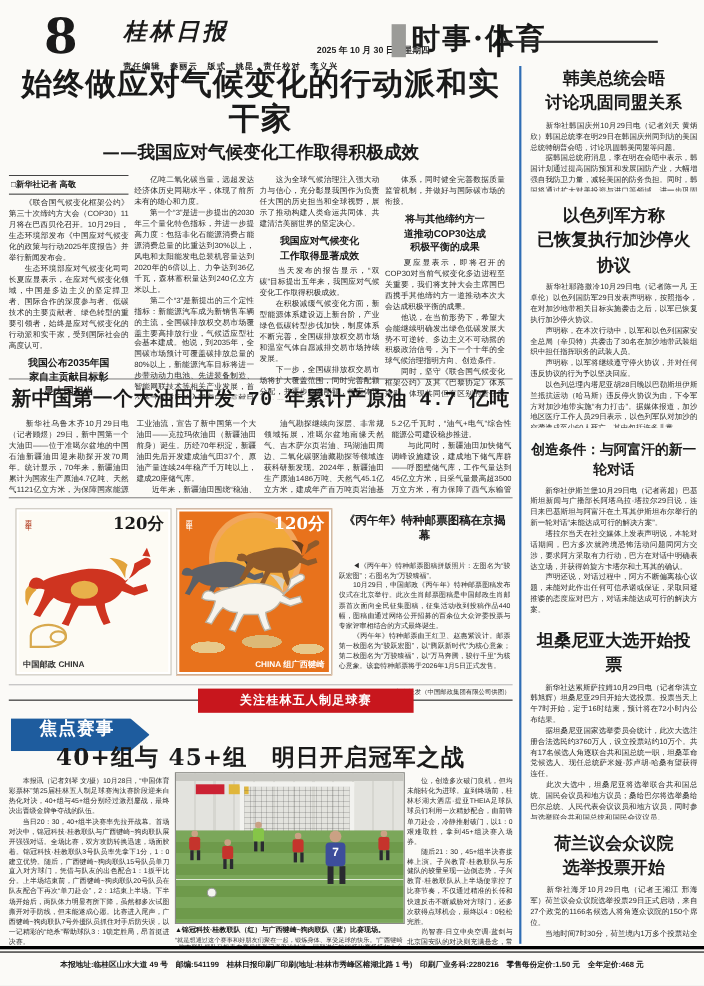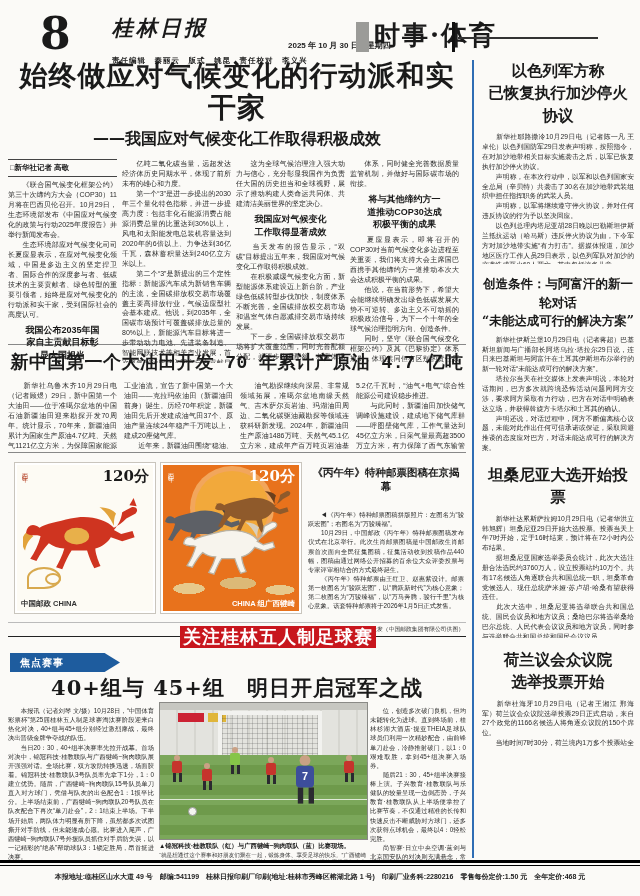--- a/index.html
+++ b/index.html
@@ -61,22 +61,22 @@
   .swirl:after{content:"";position:absolute;left:16px;top:4px;width:12px;height:8px;border:2px solid #d8a94e;border-radius:50%;}
   .stamp-article{left:300px;top:10px;width:156px;height:150px;}
   .stamp-art-title{font-size:10.5px;font-weight:900;text-align:center;font-family:"DejaVu Serif",serif;margin-bottom:16px;}
   .stamp-art-body{height:112px;overflow:hidden;}
   .stamp-credit{font-size:5.8px;text-align:right;margin-top:3px;color:#333;}
   .hsvg{position:absolute;}
 
   
   .soccer{left:8px;top:626px;width:458px;height:234px;}
   .banner-line{position:absolute;left:0;top:10px;width:100%;border-top:1px solid #222;}
-  .red-banner{position:absolute;left:172px;top:0;width:196px;height:22px;background:#c8161d;color:#fff;font-size:18px;font-weight:900;text-align:center;line-height:22px;letter-spacing:1px;}
-  .blue-tag{position:absolute;left:2px;top:27px;width:100px;height:19px;background:#1e5c9e;color:#fff;font-size:10px;font-weight:900;text-align:left;line-height:19px;padding-left:10px;clip-path:polygon(0 0,86% 0,100% 50%,86% 100%,0 100%);letter-spacing:1px;}
+  .red-banner{position:absolute;left:172px;top:0;width:196px;height:22px;background:#c8161d;color:#fff;font-size:11px;font-weight:900;text-align:center;line-height:22px;letter-spacing:1px;}
+  .blue-tag{position:absolute;left:2px;top:27px;width:100px;height:30px;background:#1e5c9e;color:#fff;font-size:16px;font-weight:900;text-align:left;line-height:19px;padding-left:26px;clip-path:polygon(0 0,86% 0,100% 50%,86% 100%,0 100%);letter-spacing:1px;}
   .soccer-headline{position:absolute;left:0;top:48px;width:100%;text-align:center;font-size:21px;font-weight:900;font-family:"DejaVu Serif",serif;letter-spacing:1px;}
   .soc-left{left:0;top:80px;width:146px;height:154px;overflow:hidden;}
   .soc-right{left:362px;top:80px;width:96px;height:154px;overflow:hidden;}
   .photo{left:151px;top:76px;width:207px;height:136px;border:1px solid #8a8a86;background:#dfdfda;overflow:hidden;}
   .wall{position:absolute;left:0;top:0;width:100%;height:52px;background:repeating-linear-gradient(90deg,#e3e3de 0 16px,#d6d6d0 16px 18px);}
   .wall-top{position:absolute;left:0;top:0;width:100%;height:7px;background:#c7c7c1;}
   .adred{position:absolute;left:18px;top:10px;width:26px;height:9px;background:#c23;}
   .adyel{position:absolute;left:48px;top:10px;width:18px;height:9px;background:#e0b63a;}
   .goal{position:absolute;left:58px;top:8px;width:96px;height:44px;border:4px solid #f2f2ef;border-bottom:none;background:
      repeating-linear-gradient(0deg,rgba(70,70,70,.22) 0 1px,transparent 1px 5px),
@@ -298,33 +298,39 @@
     <div class="abs under-cap j">“就是想通过这个赛事和好朋友们聚在一起，锻炼身体、享受足球的快乐。”广西犍崎~狗肉联队领队马帆青在赛后接受记者采访时说。同期进行的55场比赛场场扣人心弦，双方球员拼抢积极，中前场频繁轮换。</div>
 
     <div class="abs soc-right tiny j pre">　　位，创造多次破门良机，但均未能转化为进球。直到终场前，桂林杉湖大酒店·提亚THEIA足球队球员们利用一次精妙配合，由前锋单刀赴会，冷静推射破门，以1：0艰难取胜，拿到45+组决赛入场券。
 　　随后21：30，45+组半决赛接棒上演。子兴教育·桂教联队与乐健队的较量呈现一边倒态势，子兴教育·桂教联队从上半场便掌控了比赛节奏，不仅通过精准的长传和快速反击不断威胁对方球门，还多次获得点球机会，最终以4：0轻松完胜。
 　　尚智赛·日立中央空调·蓝剑与北京国安队的对决则充满悬念，常规时间内双方各进一球，不得不进入残酷的点球大战。点球环节，智赛·日立中央空调·蓝剑队门将发挥神勇，两度扑出对方点球，帮助球队以4：2惊险过关，成功挺进决赛。
 　　至此，40+组与45+组的决赛对阵已全部产生。根据赛程，10月31日，40+组广西犍崎~狗肉联队VS桂林杉湖大酒店·提亚THEIA足球队，45+组子兴教育·桂教联队VS智赛·日立中央空调·蓝剑，将向桂林最高荣誉发起冲击，欢迎各位市民、球迷们到场观看巅峰对决。</div>
   </div>
 
   <div class="abs rcol">
 
+    <div class="r-art">
+      <div class="r-title">韩美总统会晤</div>
+      <div class="r-title">讨论巩固同盟关系</div>
+      <div class="r-body j pre h66">　　新华社韩国庆州10月29日电（记者刘天 黄炳欣）韩国总统李在明29日在韩国庆州同到访的美国总统特朗普会晤，讨论巩固韩美同盟等问题。
+　　据韩国总统府消息，李在明在会晤中表示，韩国计划通过提高国防预算和发展国防产业，大幅增强自我防卫力量，减轻美国的防务负担。同时，韩国将通过扩大对美投资与进口等领域，进一步巩固和深化韩美同盟关系。
+　　特朗普表示将继续与韩国保持良好关系，共同解决朝鲜半岛问题。</div>
+    </div>
 
     <div class="r-art">
       <div class="r-title">以色列军方称</div>
       <div class="r-title">已恢复执行加沙停火协议</div>
       <div class="r-body j pre h132">　　新华社耶路撒冷10月29日电（记者陈一凡 王卓伦）以色列国防军29日发表声明称，按照指令，在对加沙地带相关目标实施袭击之后，以军已恢复执行加沙停火协议。
 　　声明称，在本次行动中，以军和以色列国家安全总局（辛贝特）共袭击了30名在加沙地带武装组织中担任指挥职务的武装人员。
 　　声明称，以军将继续遵守停火协议，并对任何违反协议的行为予以坚决回应。
 　　以色列总理内塔尼亚胡28日晚以巴勒斯坦伊斯兰抵抗运动（哈马斯）违反停火协议为由，下令军方对加沙地带实施“有力打击”。据媒体报道，加沙地区医疗工作人员29日表示，以色列军队对加沙的空袭造成至少60人死亡，其中包括许多儿童。</div>
     </div>
 
     <div class="r-art">
       <div class="r-title smaller">创造条件：与阿富汗的新一轮对话</div>
-      <div class="r-title smaller">“未能达成可行的解决方案”</div>
       <div class="r-body j pre h120">　　新华社伊斯兰堡10月29日电（记者蒋超）巴基斯坦新闻与广播部长阿塔乌拉·塔拉尔29日说，连日来巴基斯坦与阿富汗在土耳其伊斯坦布尔举行的新一轮对话“未能达成可行的解决方案”。
 　　塔拉尔当天在社交媒体上发表声明说，本轮对话期间，巴方多次就跨境恐怖活动问题同阿方交涉，要求阿方采取有力行动，巴方在对话中明确表达立场，并获得斡旋方卡塔尔和土耳其的确认。
 　　声明还说，对话过程中，阿方不断偏离核心议题，未能对此作出任何可信承诺或保证，采取回避推诿的态度应对巴方，对话未能达成可行的解决方案。
 　　目前，阿富汗临时政府尚未对巴方声明作出回应。
 　　巴基斯坦和阿富汗近日在边境地区多次发生交火。卡塔尔外交部本月19日说，在卡塔尔和土耳其的斡旋下，巴阿双方同意立即停火。本月25日，巴阿在土耳其伊斯坦布尔举行新一轮对话，商讨落实停火协议及加强安全合作的具体机制。</div>
     </div>
 
     <div class="r-art">
       <div class="r-title">坦桑尼亚大选开始投票</div>
       <div class="r-body j pre h124">　　新华社达累斯萨拉姆10月29日电（记者华洪立 韩旭辉）坦桑尼亚29日开始大选投票。投票当天上午7时开始，定于16时结束，预计将在72小时内公布结果。

